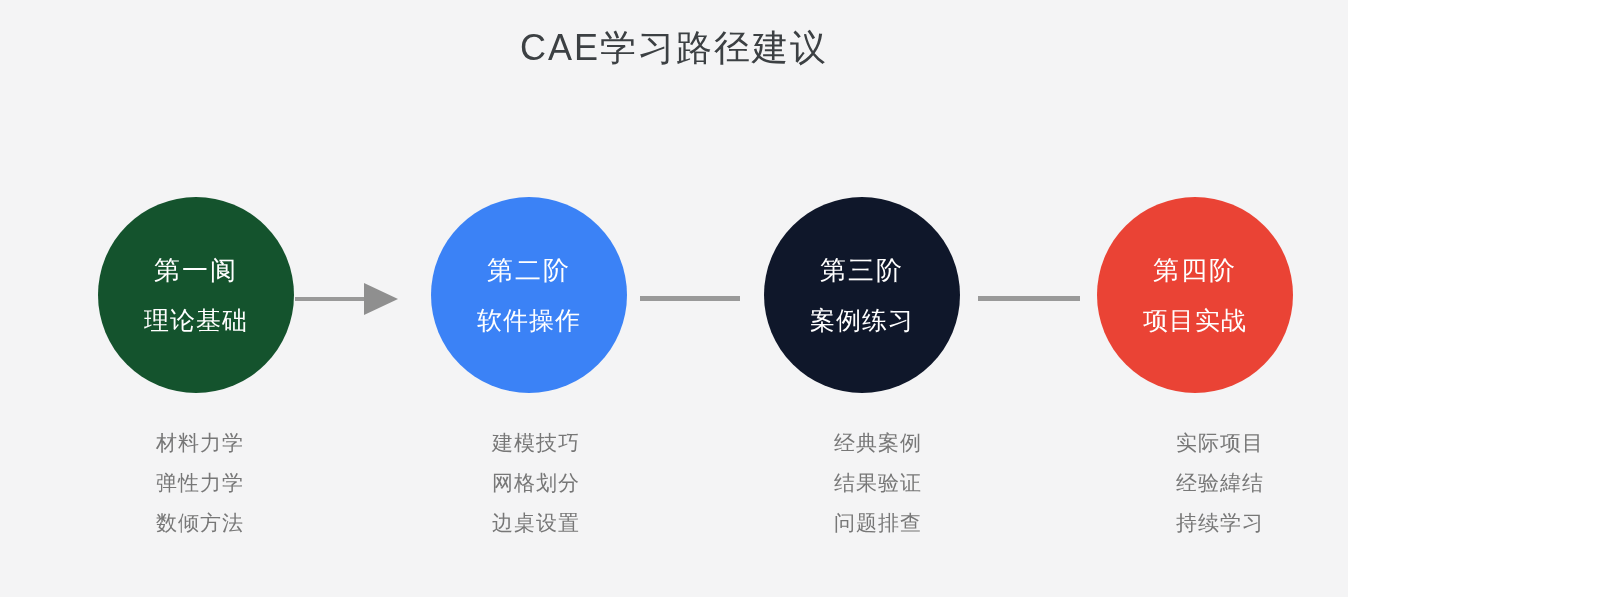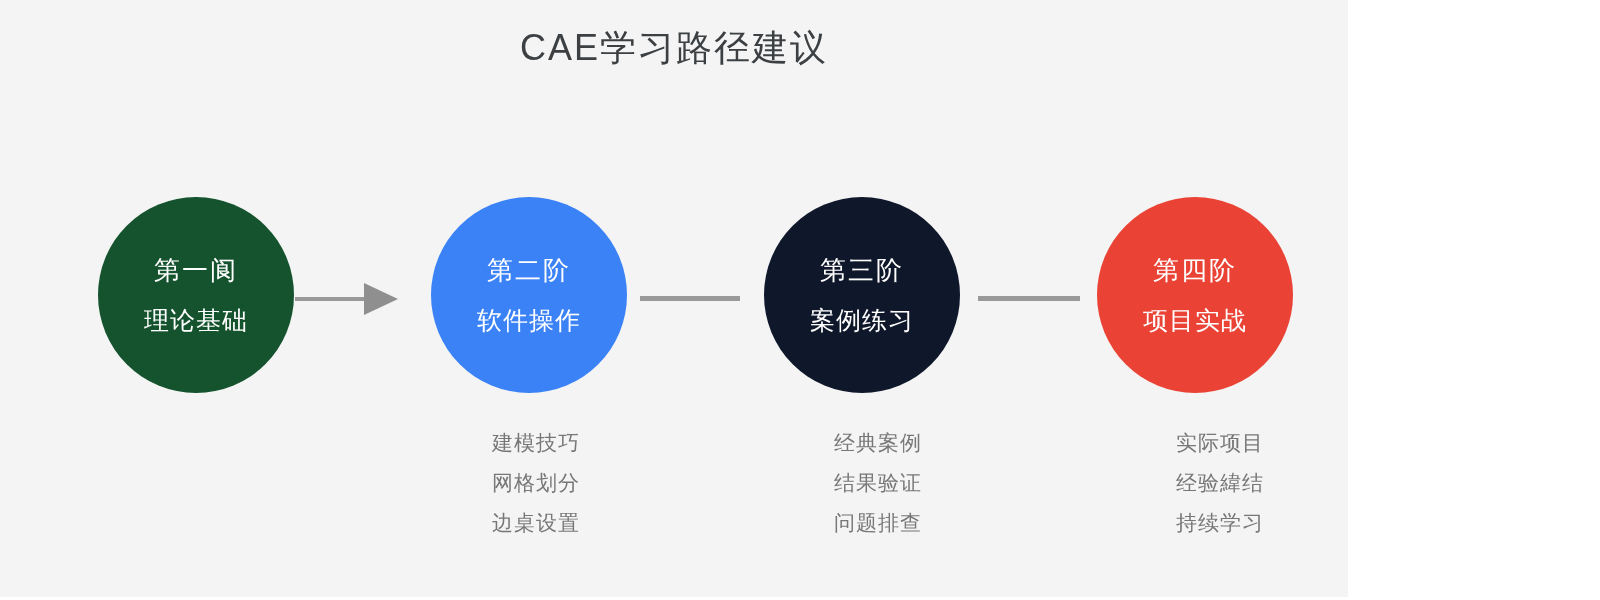--- a/index.html
+++ b/index.html
@@ -105,20 +105,25 @@
   <div class="circle c3" style="background-color: rgb(234, 67, 53); justify-content: center;">
     <div class="stage-num">第四阶</div>
     <div class="stage-name">项目实战</div>
   </div>
 
   <div class="conn conn1" style="background-color: rgb(153, 153, 153);"></div>
   <div class="arrow-head"></div>
   <div class="conn conn2" style="background-color: rgb(153, 153, 153);"></div>
   <div class="conn conn3" style="background-color: rgb(153, 153, 153);"></div>
 
+  <ul class="item-list l0">
+    <li>材料力学</li>
+    <li>弹性力学</li>
+    <li>数倾方法</li>
+  </ul>
   <ul class="item-list l1">
     <li>建模技巧</li>
     <li>网格划分</li>
     <li>边桌设置</li>
   </ul>
   <ul class="item-list l2">
     <li>经典案例</li>
     <li>结果验证</li>
     <li>问题排查</li>
   </ul>

